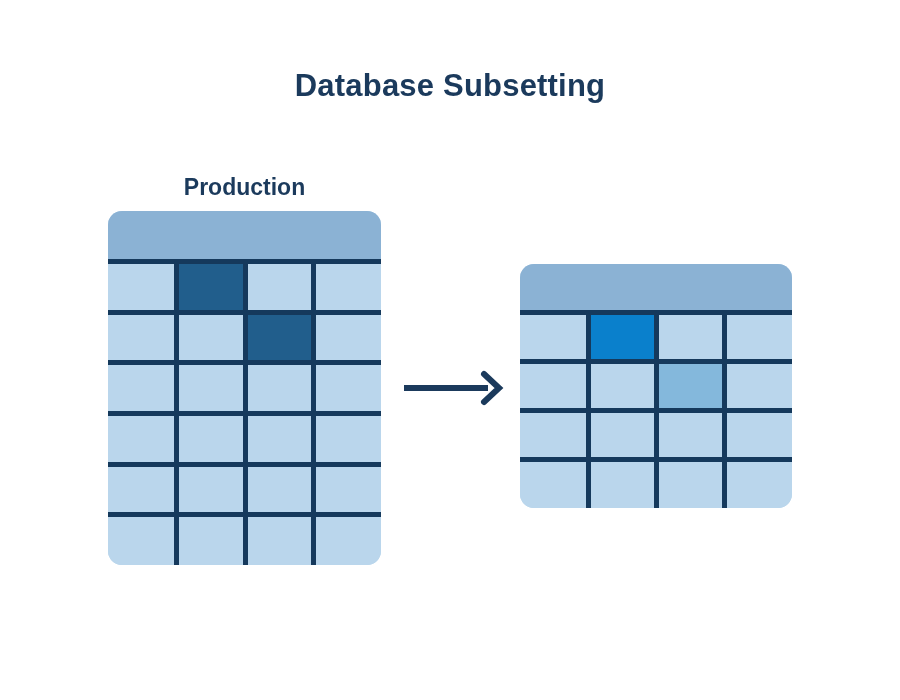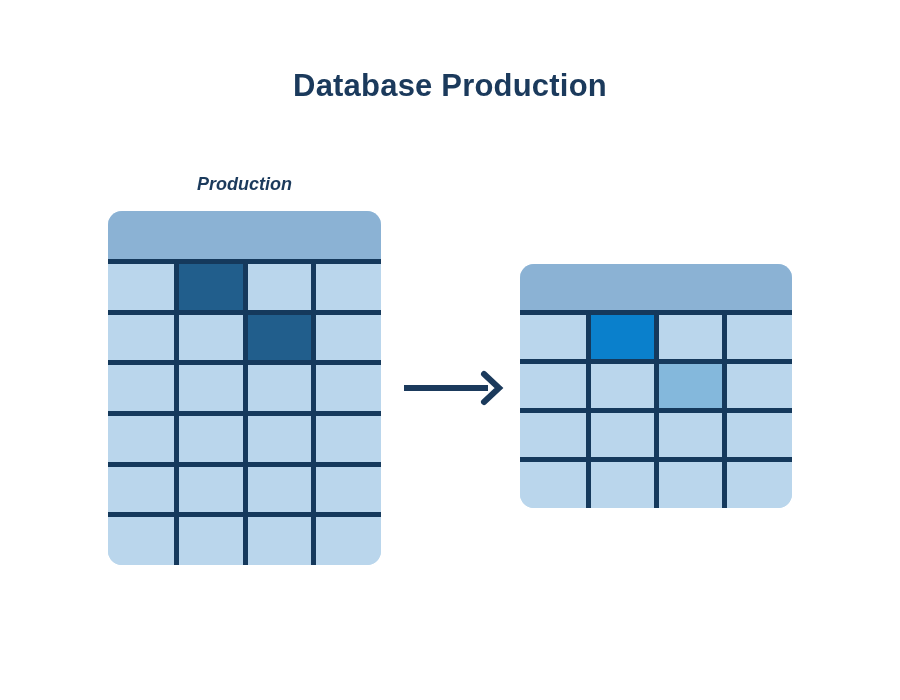--- a/index.html
+++ b/index.html
@@ -28,26 +28,25 @@
     text-align: center;
     font-size: 31px;
     font-weight: bold;
     color: #1b3a5c;
     letter-spacing: 0.2px;
   }
 
   
   .table-label {
     position: absolute;
-    font-size: 18px;
+    font-size: 23px;
     font-weight: bold;
     color: #1b3a5c;
     text-align: center;
     white-space: nowrap;
-    font-style: italic;
   }
   .label-production {
     left: 108px;
     top: 174px;
     width: 273px;
   }
   .label-testdev {
     left: 520px;
     top: 228px;
     width: 272px;
@@ -128,21 +127,21 @@
     top: 366px;
     width: 105px;
     height: 44px;
   }
 </style>
 </head>
 <body style="background: rgb(255, 255, 255);">
 
 <div class="canvas">
 
-  <div class="page-title">Database Production</div>
+  <div class="page-title">Database Subsetting</div>
 
   <div class="table-label label-production">Production</div>
 
   <div class="db-table" id="production-table">
     <div class="db-header" style="background: rgb(139, 178, 212);"></div>
     <div class="db-grid">
         <div class="db-cell" style="background: rgb(186, 214, 236);"></div>
         <div class="db-cell" style="background: rgb(33, 94, 140);"></div>
         <div class="db-cell" style="background: rgb(186, 214, 236);"></div>
         <div class="db-cell" style="background: rgb(186, 214, 236);"></div>

